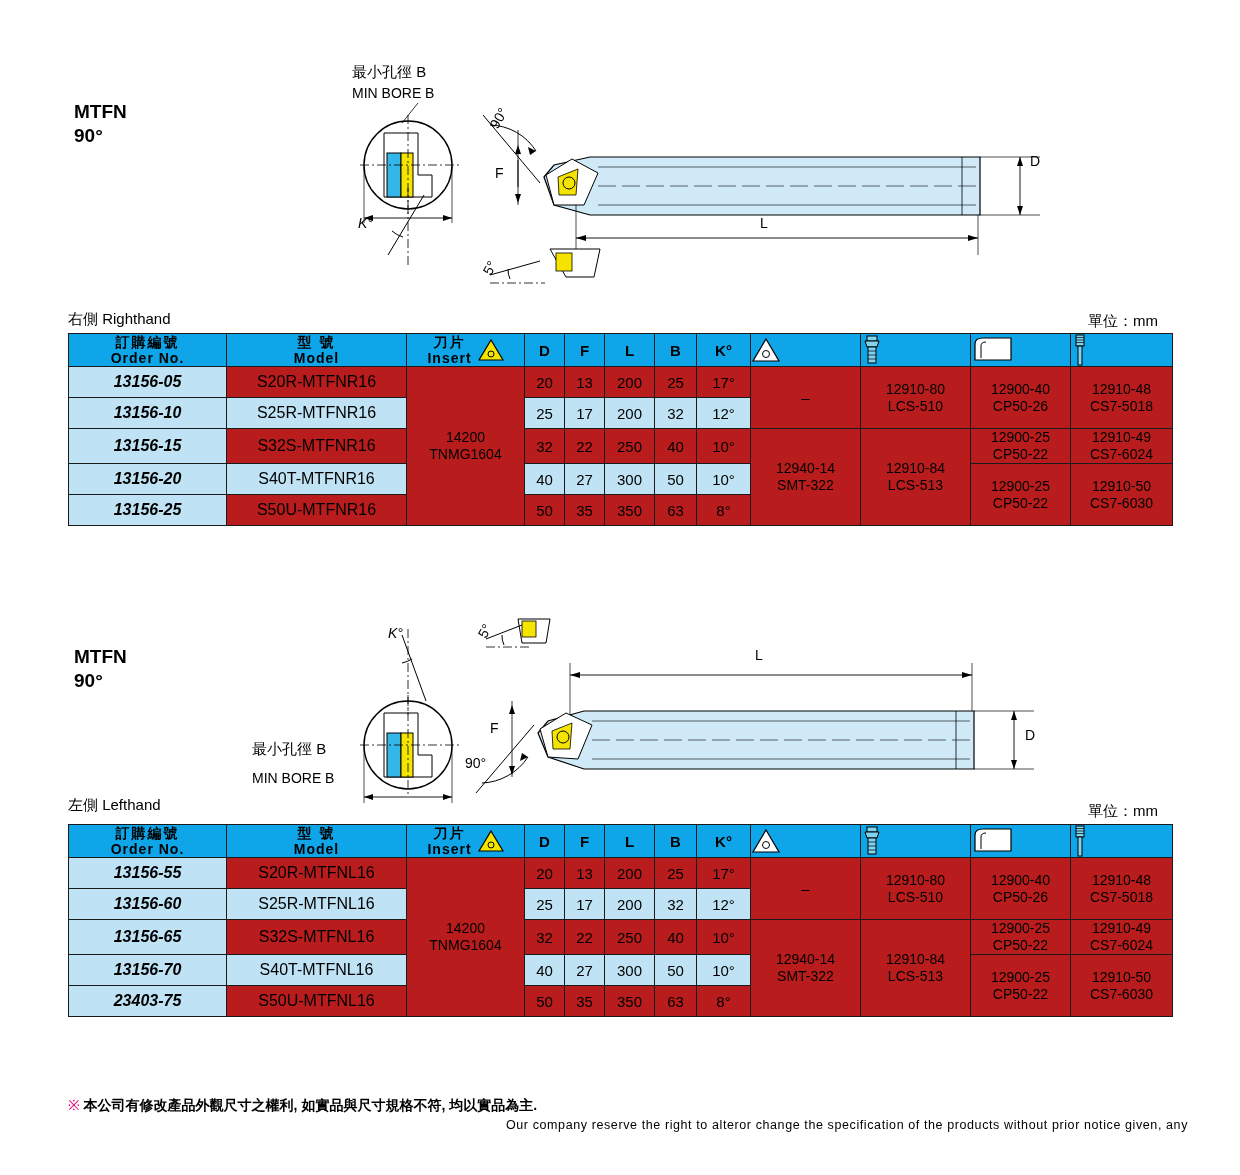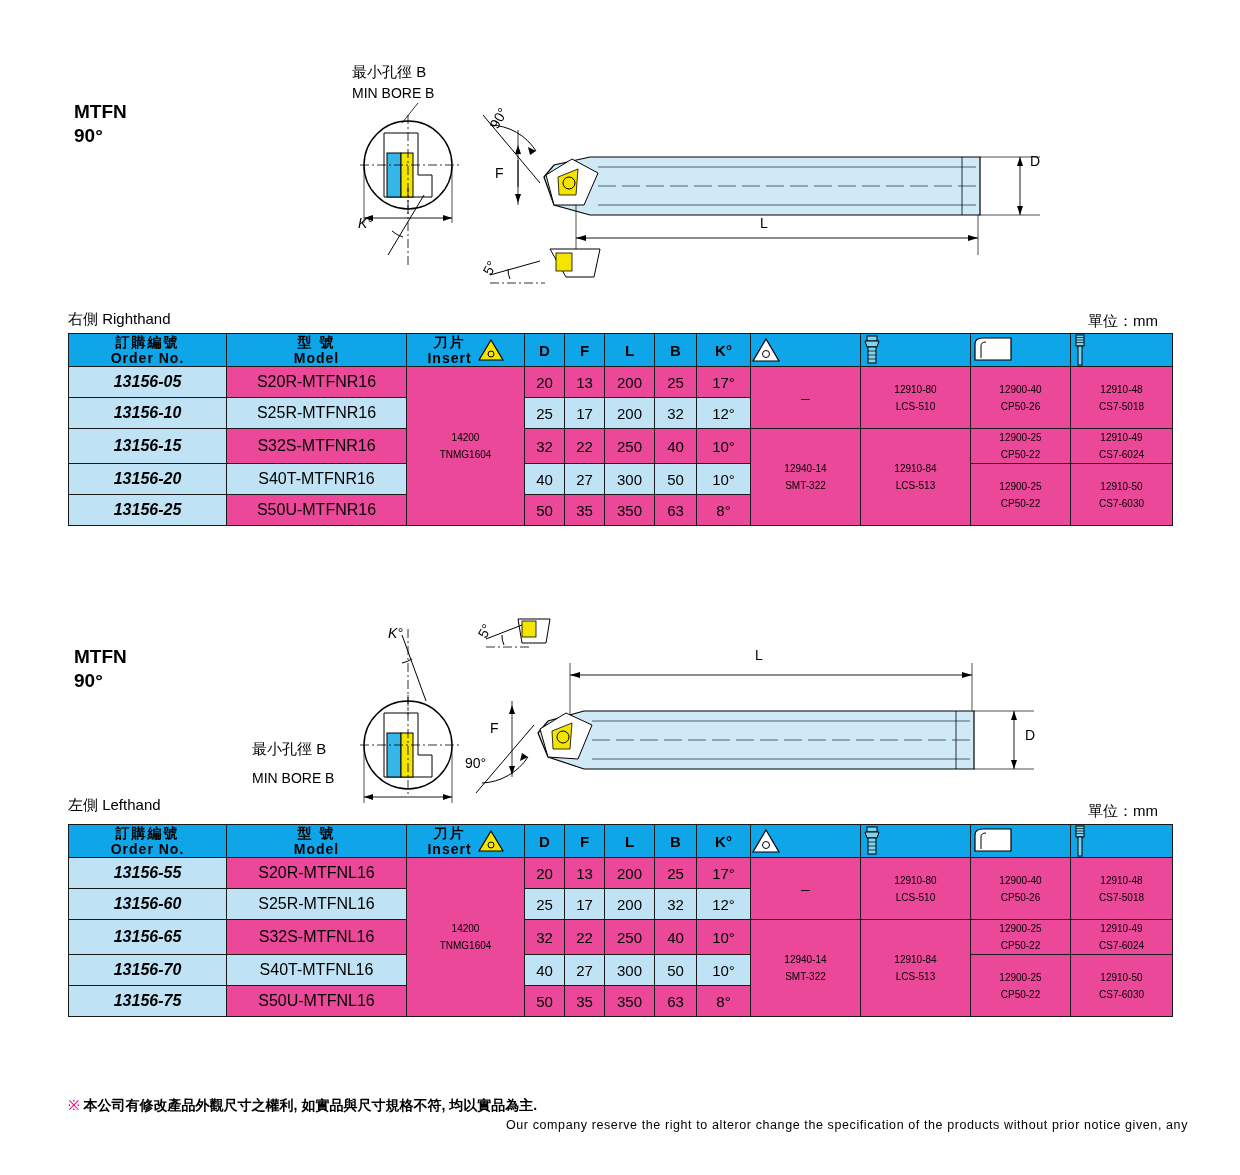--- a/index.html
+++ b/index.html
@@ -39,24 +39,24 @@
     vertical-align:middle;
     padding:0;
     height:30px;
   }
   thead th{background:#0ea5e9;height:46px;font-weight:normal;}
   .hdr-cn{font-size:14px;font-weight:bold;letter-spacing:2px;display:block;line-height:16px;}
   .hdr-en{font-size:14px;font-weight:bold;letter-spacing:1px;display:block;line-height:16px;}
   .hdr-small{font-size:15px;font-weight:bold;}
   td.order{font-style:italic;font-weight:bold;font-size:16px;}
   .rowA{background:#bfe3f5;}
-  .rowB{background:#ec4899;}
+  .rowB{background:#b91c1c;}
   td.model{font-size:16px;text-align:center;}
   td.num{font-size:15px;}
-  .two-line{line-height:17px;font-size:10px;}
+  .two-line{line-height:17px;font-size:14px;}
 
   
   .note{position:absolute;font-size:14px;line-height:20px;}
   .note .star{color:#e8007d;}
   .note .cn{font-weight:bold;}
   .note .en{font-size:12.5px;letter-spacing:.6px;display:block;text-align:right;}
 
   
   svg{display:block;}
 </style>
@@ -559,21 +559,21 @@
         <td rowspan="2" class="two-line rowB">
           <div>12900-25</div>
           <div>CP50-22</div>
         </td>
         <td rowspan="2" class="two-line rowB">
           <div>12910-50</div>
           <div>CS7-6030</div>
         </td>
       </tr>
       <tr class="rowB">
-        <td class="order rowA">13156-75</td>
+        <td class="order rowA">23403-75</td>
         <td class="model">S50U-MTFNL16</td>
         <td class="num">50</td>
         <td class="num">35</td>
         <td class="num">350</td>
         <td class="num">63</td>
         <td class="num">8°</td>
       </tr>
     </tbody>
   </table>
 

